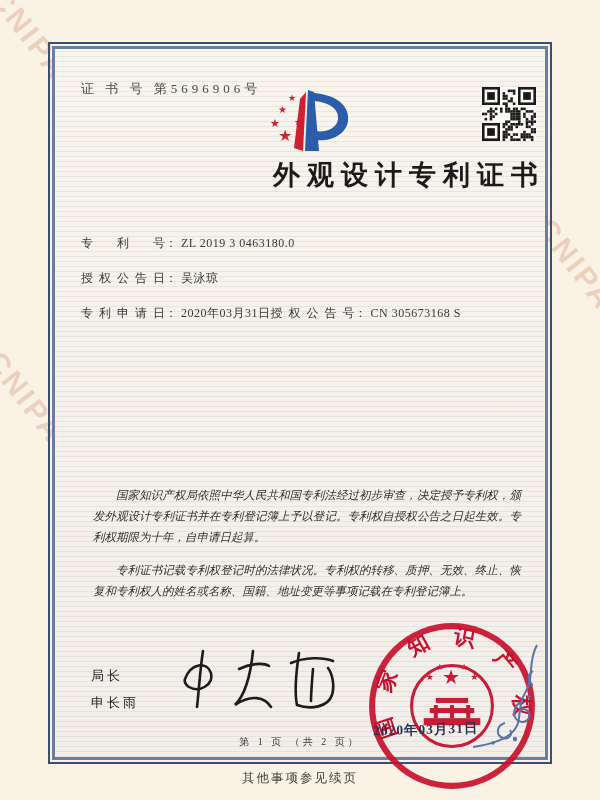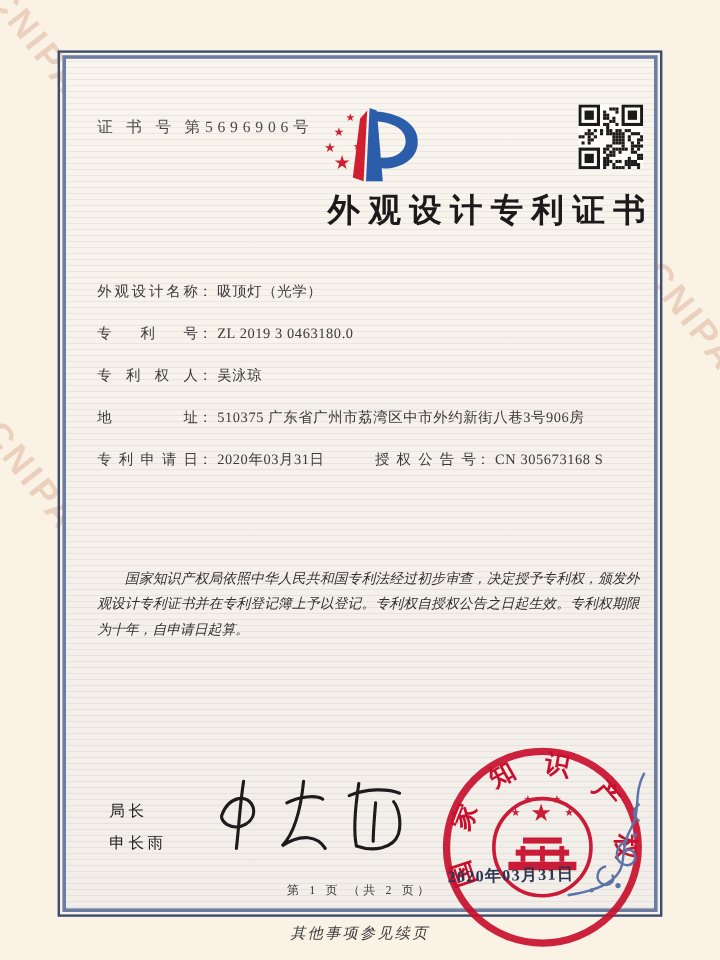--- a/index.html
+++ b/index.html
@@ -20,60 +20,60 @@
     border:2px solid #3a4e74; box-sizing:border-box; padding:2px;
   }
   .frame-inner{
     position:relative; width:100%; height:100%; box-sizing:border-box;
     border:3px solid #6b7da3;
     background:
       repeating-linear-gradient(0deg, rgba(125,155,195,0.15) 0 1px, rgba(255,255,255,0) 1px 5px),
       linear-gradient(#f9f4ec,#f3eee7);
   }
   .cert-no{
-    position:absolute; left:26px; top:48px; font-size:13px; letter-spacing:4px; color:#4a4a4a;
+    position:absolute; left:26px; top:31px; font-size:13px; letter-spacing:4px; color:#4a4a4a;
   }
   .logo{ position:absolute; left:201px; top:34px; }
   .qr{ position:absolute; left:427px; top:38px; }
   .title{
     position:absolute; left:0; top:108px; width:100%; text-align:right;
     font-size:27px; font-weight:bold; letter-spacing:7px; color:#1b1b1b;
   }
   .fields{ position:absolute; left:26px; top:186px; width:450px; font-size:12px; color:#3a3a3a; }
   .f-row{ height:35px; line-height:16px; white-space:nowrap; }
   .f-label{
     display:inline-block; width:84px; vertical-align:top;
     text-align:justify; text-align-last:justify;
   }
   .colon{ display:inline-block; margin-right:4px; }
   .f-value{ letter-spacing:0.5px; }
-  .grant-right{ margin-left:42px; }
+  .grant-right{ }
   .paragraphs{
     position:absolute; left:26px; top:424px; width:452px;
     font-size:11.5px; line-height:21px; text-align:justify; color:#303030;
     font-style:italic;
   }
-  .paragraphs p{ margin:0; text-indent:2em; }
+  .paragraphs p{ margin:12px; text-indent:2em; }
   .signer{ position:absolute; left:36px; top:618px; font-size:13px; letter-spacing:3px; color:#222; }
   .signer div{ margin-bottom:9px; }
   .signature{ position:absolute; left:118px; top:596px; }
   .seal{ position:absolute; left:308px; top:568px; }
   .seal-date{
     position:absolute; left:318px; top:671px; width:170px;
     font-size:13.5px; font-weight:600; letter-spacing:1px; color:#2a3550;
     transform:rotate(-1.5deg); z-index:5;
   }
   .page-indicator{
     position:absolute; left:0; bottom:8px; width:100%; text-align:center;
     font-size:10px; letter-spacing:3px; color:#3a3a3a;
   }
   .flourish{ position:absolute; right:2px; bottom:2px; }
   .footer-note{
     position:absolute; left:0; top:770px; width:600px; text-align:center;
-    font-size:12.5px; letter-spacing:2px; color:#3c3c3c; font-style:italic;
+    font-size:12.5px; letter-spacing:2px; color:#3c3c3c; 
   }
 </style>
 </head>
 <body>
 
 <div class="page">
 
   <div class="watermark" style="left:10px; top:-18px;">CNIPA</div>
   <div class="watermark" style="left:185px; top:85px;">CNIPA</div>
   <div class="watermark" style="left:556px; top:212px;">CNIPA</div>
@@ -239,38 +239,33 @@
               <rect x="38.4" y="48.0" width="2.4" height="2.4"></rect>
               <rect x="45.6" y="48.0" width="2.4" height="2.4"></rect>
             </g>
         </svg>
       </div>
 
       <div class="title">外观设计专利证书</div>
 
       <div class="fields">
         <div class="f-row">
-          <span class="f-label">外观设计名称</span><span class="colon">：</span><span class="f-value">吸顶灯（光学）</span>
-        </div>
-        <div class="f-row">
           <span class="f-label">专利号</span><span class="colon">：</span><span class="f-value">ZL 2019 3 0463180.0</span>
         </div>
         <div class="f-row">
-          <span class="f-label">专利权人</span><span class="colon">：</span><span class="f-value">吴泳琼</span>
-        </div>
-        <div class="f-row">
-          <span class="f-label">地址</span><span class="colon">：</span><span class="f-value">510375 广东省广州市荔湾区中市外约新街八巷3号906房</span>
+          <span class="f-label">授权公告日</span><span class="colon">：</span><span class="f-value">吴泳琼</span>
         </div>
         <div class="f-row">
           <span><span class="f-label">专利申请日</span><span class="colon">：</span><span class="f-value">2020年03月31日</span></span><span class="grant-right"><span class="f-label">授权公告号</span><span class="colon">：</span><span class="f-value">CN 305673168 S</span></span>
         </div>
       </div>
 
       <div class="paragraphs">
         <p>国家知识产权局依照中华人民共和国专利法经过初步审查，决定授予专利权，颁发外观设计专利证书并在专利登记簿上予以登记。专利权自授权公告之日起生效。专利权期限为十年，自申请日起算。</p>
+        <p>专利证书记载专利权登记时的法律状况。专利权的转移、质押、无效、终止、恢复和专利权人的姓名或名称、国籍、地址变更等事项记载在专利登记簿上。</p>
       </div>
 
       <div class="signer">
         <div>局长</div>
         <div>申长雨</div>
       </div>
 
       <div class="signature">
         <svg width="180" height="70" viewBox="0 0 180 70">
           <g fill="none" stroke="#1c1c1c" stroke-width="2.6" stroke-linecap="round">

